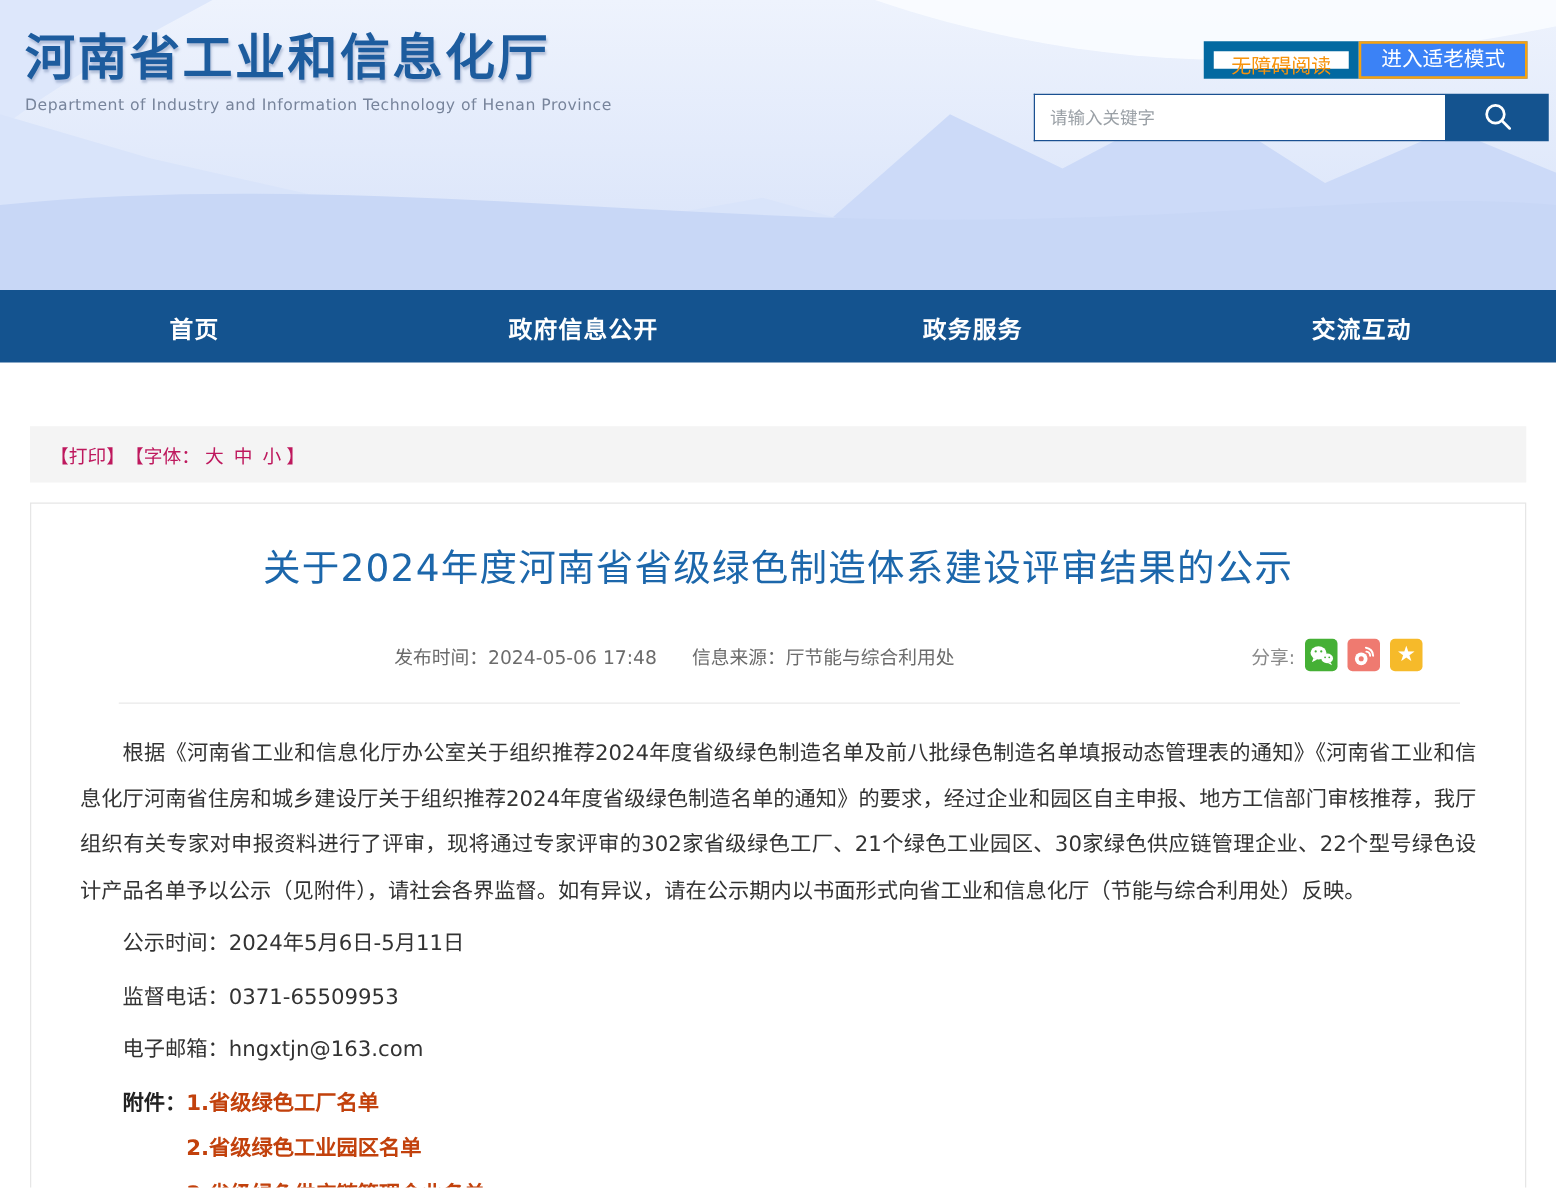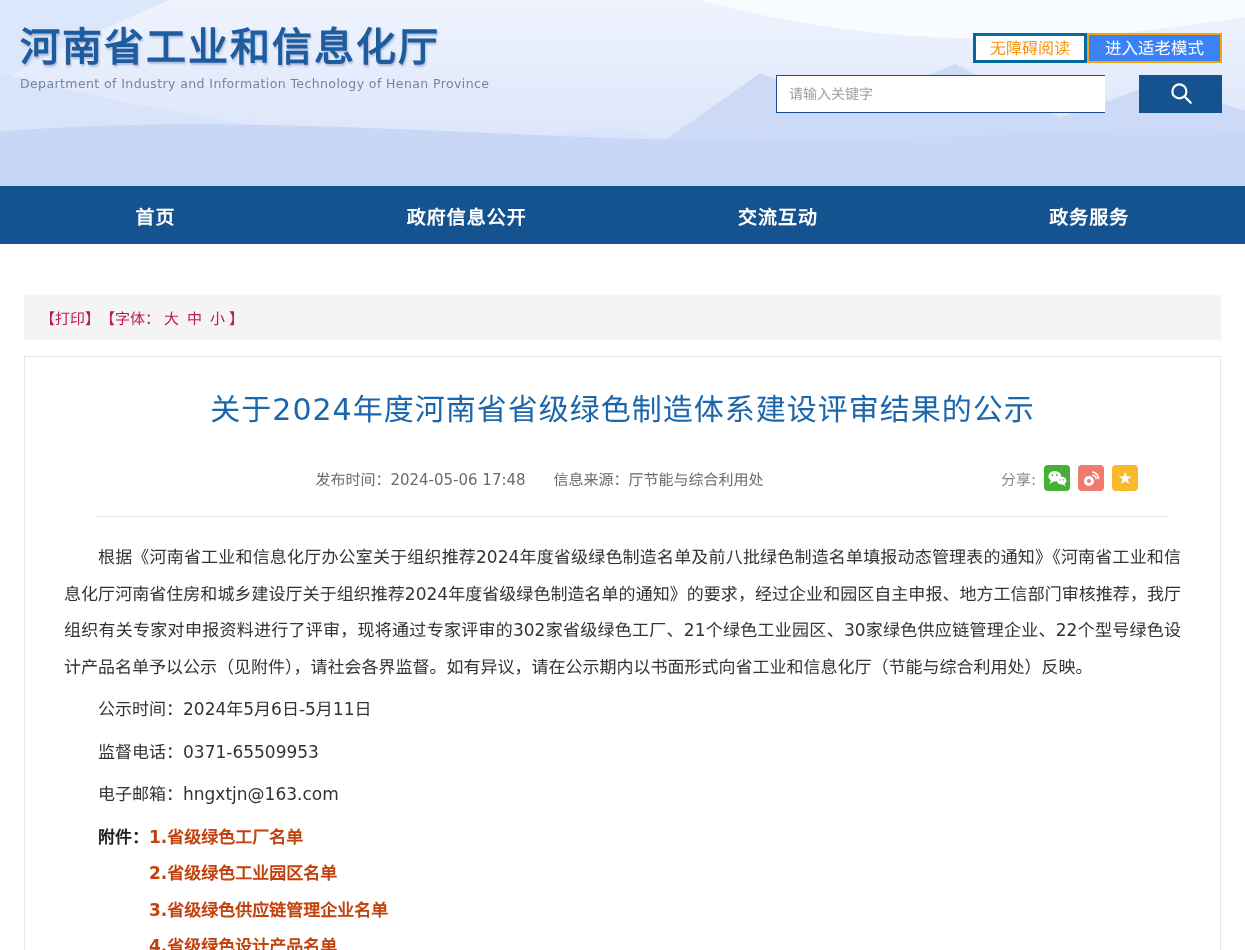--- a/index.html
+++ b/index.html
@@ -1,33 +1,33 @@
 <!DOCTYPE html>
 <html lang="zh-CN"><head>
 <meta charset="utf-8">
 <style>
   * { margin:0; padding:0; box-sizing:border-box; }
   html,body { width:1245px; height:950px; overflow:hidden; background:#fff;
               font-family:"DejaVu Sans","Liberation Sans",sans-serif; }
 
   
-  .site-header { position:relative; width:1245px; height:186px; overflow:hidden; }
+  .site-header { position:relative; width:1245px; height:232px; overflow:hidden; }
   .site-header svg.mountains { position:absolute; inset:0; width:100%; height:100%; }
   .logo-block { position:absolute; left:20px; top:24px; z-index:2; }
   .site-name { font-size:40px; font-weight:bold; color:#1d5c9e; letter-spacing:2px;
                text-shadow:1px 2px 2px rgba(110,130,170,.45); line-height:46px; }
   .site-name-en { margin-top:6px; font-size:12.5px; color:#77849b; letter-spacing:.4px; }
 
   .header-tools { position:absolute; right:23px; top:33px; z-index:2; display:flex; }
-  .btn-accessibility { height:30px; padding:0 14px; background:#fff; border:3px solid #0369a1;
+  .btn-accessibility { height:30px; padding:0 14px; background:#fff; border:8px solid #0369a1;
       color:#f7930c; font-size:16px; line-height:26px; cursor:pointer; }
   .btn-elder { height:30px; padding:0 16px; background:#3b82f6; border:2px solid #f7a30e;
       color:#fff; font-size:16.5px; line-height:26px; cursor:pointer; }
 
-  .search-bar { position:absolute; right:23px; top:75px; z-index:2; display:flex;gap:34px; }
+  .search-bar { position:absolute; right:6px; top:75px; z-index:2; display:flex; }
   .search-input { width:329px; height:38px; border:1px solid #1a5091; border-right:none;
       padding:0 12px; font-size:14px; color:#333; outline:none; }
   .search-input::placeholder { color:#9aa0a6; }
   .search-btn { width:83px; height:38px; background:#14538f; border:none; cursor:pointer;
       display:flex; align-items:center; justify-content:center; }
 
   
   .main-nav { width:1245px; height:58px; background:#14538f; display:flex; }
   .nav-item { flex:1; display:flex; align-items:center; justify-content:center;
       color:#fff; font-size:19px; font-weight:bold; letter-spacing:1px; cursor:pointer; }
@@ -109,22 +109,22 @@
           <line x1="15.5" y1="15.5" x2="21" y2="21" stroke="#fff" stroke-width="2" stroke-linecap="round"></line>
         </svg>
       </span>
     </button>
   </div>
 </header>
 
 <nav class="main-nav">
   <div class="nav-item">首页</div>
   <div class="nav-item">政府信息公开</div>
+  <div class="nav-item">政务服务</div>
   <div class="nav-item">交流互动</div>
-  <div class="nav-item">政务服务</div>
 </nav>
 
 <div class="breadcrumb-bar">
   <div class="page-controls">
     <span class="ctl">【打印】</span>
     <span>【字体：</span>
     <span class="font-size-opt">大</span>
     <span class="font-size-opt">中</span>
     <span class="font-size-opt">小</span>
     <span>】</span>

